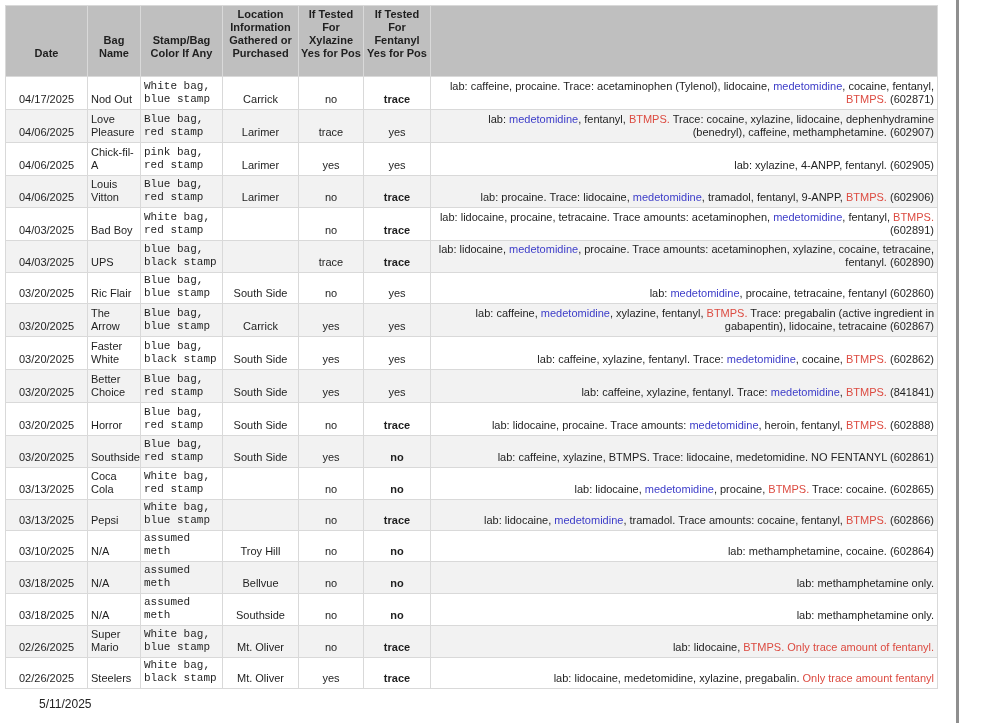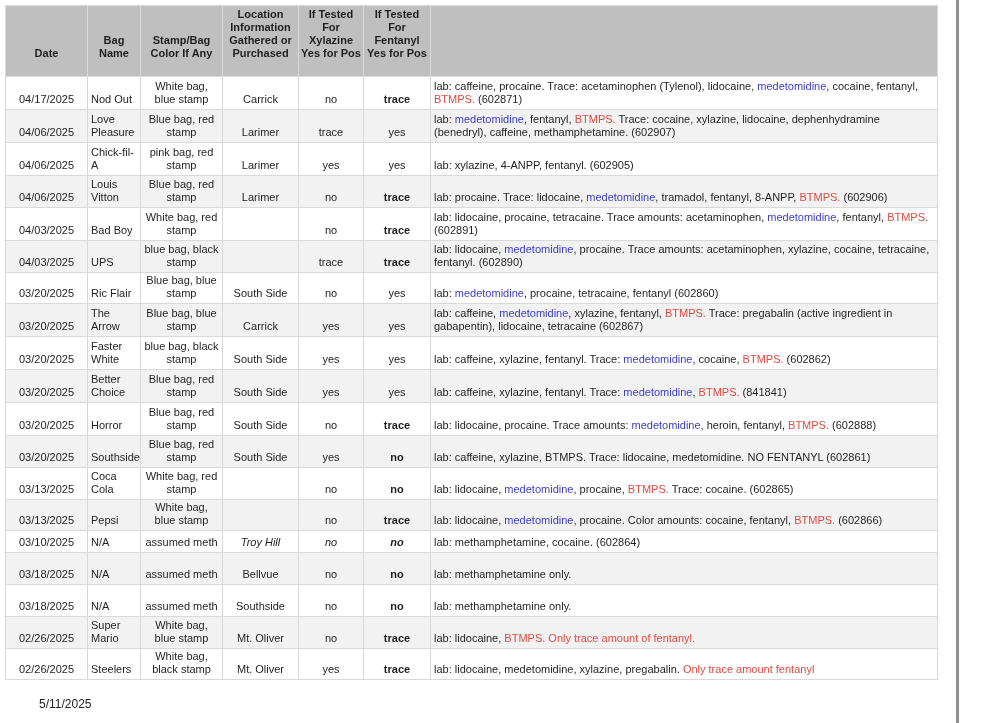--- a/index.html
+++ b/index.html
@@ -13,27 +13,27 @@
     overflow:hidden; color:var(--text,#1f1f1f); }
 
   #sheet thead th { background:var(--header-bg,#bfbfbf); font-weight:bold;
     font-size:11px; line-height:13px; text-align:center; padding:2px 2px 16px 2px; }
 
   #sheet tbody td { font-size:11px; line-height:13px; padding:1px 3px 3px 3px; }
   #sheet tbody tr.stripe td { background:var(--stripe-bg,#f2f2f2); }
 
   td.c-date   { text-align:center; white-space:nowrap; }
   td.c-bag    { text-align:left; }
-  td.c-stamp  { text-align:center; }
+  td.c-stamp  { text-align:left;font-family:Liberation Mono, monospace; }
   td.c-loc    { text-align:center; }
   td.c-test   { text-align:center; }
-  td.c-lab    { text-align:left; padding-left:4px; padding-right:6px; }
+  td.c-lab    { text-align:right; padding-left:4px; padding-right:6px; }
 
   td .bold { font-weight:bold; }
-  td.lg { font-size:14px; line-height:16px;font-style:italic; }
+  td.lg { font-size:14px; line-height:16px; }
 
   .seg-default { color:var(--text,#1f1f1f); }
   .seg-blue    { color:var(--blue,#3c3cc8); }
   .seg-red     { color:var(--red,#dc4b41); }
 
   #page-edge { position:absolute; left:956px; top:0; width:3px; height:723px;
     background:#8f8f8f; }
 
   #footer-date { position:absolute; left:39px; top:697px; font-size:12px;
     color:#222; }
@@ -92,21 +92,21 @@
           <td class="c-test"><span>yes</span></td>
           <td class="c-lab"><span class="seg-default">lab: xylazine, 4-ANPP, fentanyl.  (602905)</span></td>
         </tr>
         <tr class="stripe" style="height: 32px;">
           <td class="c-date">04/06/2025</td>
           <td class="c-bag">Louis Vitton</td>
           <td class="c-stamp">Blue bag, red stamp</td>
           <td class="c-loc">Larimer</td>
           <td class="c-test">no</td>
           <td class="c-test"><span class="bold">trace</span></td>
-          <td class="c-lab"><span class="seg-default">lab: procaine.  Trace: lidocaine, </span><span class="seg-blue">medetomidine</span><span class="seg-default">, tramadol, fentanyl, 8-ANPP, </span><span class="seg-red">BTMPS.</span><span class="seg-default">  (602906)</span></td>
+          <td class="c-lab"><span class="seg-default">lab: procaine.  Trace: lidocaine, </span><span class="seg-blue">medetomidine</span><span class="seg-default">, tramadol, fentanyl, 9-ANPP, </span><span class="seg-red">BTMPS.</span><span class="seg-default">  (602906)</span></td>
         </tr>
         <tr style="height: 33px;">
           <td class="c-date">04/03/2025</td>
           <td class="c-bag">Bad Boy</td>
           <td class="c-stamp">White bag, red stamp</td>
           <td class="c-loc"></td>
           <td class="c-test">no</td>
           <td class="c-test"><span class="bold">trace</span></td>
           <td class="c-lab"><span class="seg-default">lab: lidocaine, procaine, tetracaine.  Trace amounts:  acetaminophen, </span><span class="seg-blue">medetomidine</span><span class="seg-default">, fentanyl, </span><span class="seg-red">BTMPS.</span><span class="seg-default"> (602891)</span></td>
         </tr>
@@ -182,21 +182,21 @@
           <td class="c-test"><span class="bold">no</span></td>
           <td class="c-lab"><span class="seg-default">lab:  lidocaine, </span><span class="seg-blue">medetomidine</span><span class="seg-default">, procaine, </span><span class="seg-red">BTMPS.</span><span class="seg-default">   Trace: cocaine.  (602865)</span></td>
         </tr>
         <tr class="stripe" style="height: 29px;">
           <td class="c-date">03/13/2025</td>
           <td class="c-bag">Pepsi</td>
           <td class="c-stamp">White bag, blue stamp</td>
           <td class="c-loc"></td>
           <td class="c-test">no</td>
           <td class="c-test"><span class="bold">trace</span></td>
-          <td class="c-lab"><span class="seg-default">lab: lidocaine, </span><span class="seg-blue">medetomidine</span><span class="seg-default">, procaine.  Color amounts: cocaine, fentanyl, </span><span class="seg-red">BTMPS.</span><span class="seg-default"> (602866)</span></td>
+          <td class="c-lab"><span class="seg-default">lab: lidocaine, </span><span class="seg-blue">medetomidine</span><span class="seg-default">, tramadol.  Trace amounts: cocaine, fentanyl, </span><span class="seg-red">BTMPS.</span><span class="seg-default"> (602866)</span></td>
         </tr>
         <tr style="height: 22px;">
           <td class="c-date">03/10/2025</td>
           <td class="c-bag">N/A</td>
           <td class="c-stamp">assumed meth</td>
           <td class="c-loc lg">Troy Hill</td>
           <td class="c-test lg">no</td>
           <td class="c-test lg"><span class="bold">no</span></td>
           <td class="c-lab"><span class="seg-default">lab: methamphetamine, cocaine. (602864)</span></td>
         </tr>

